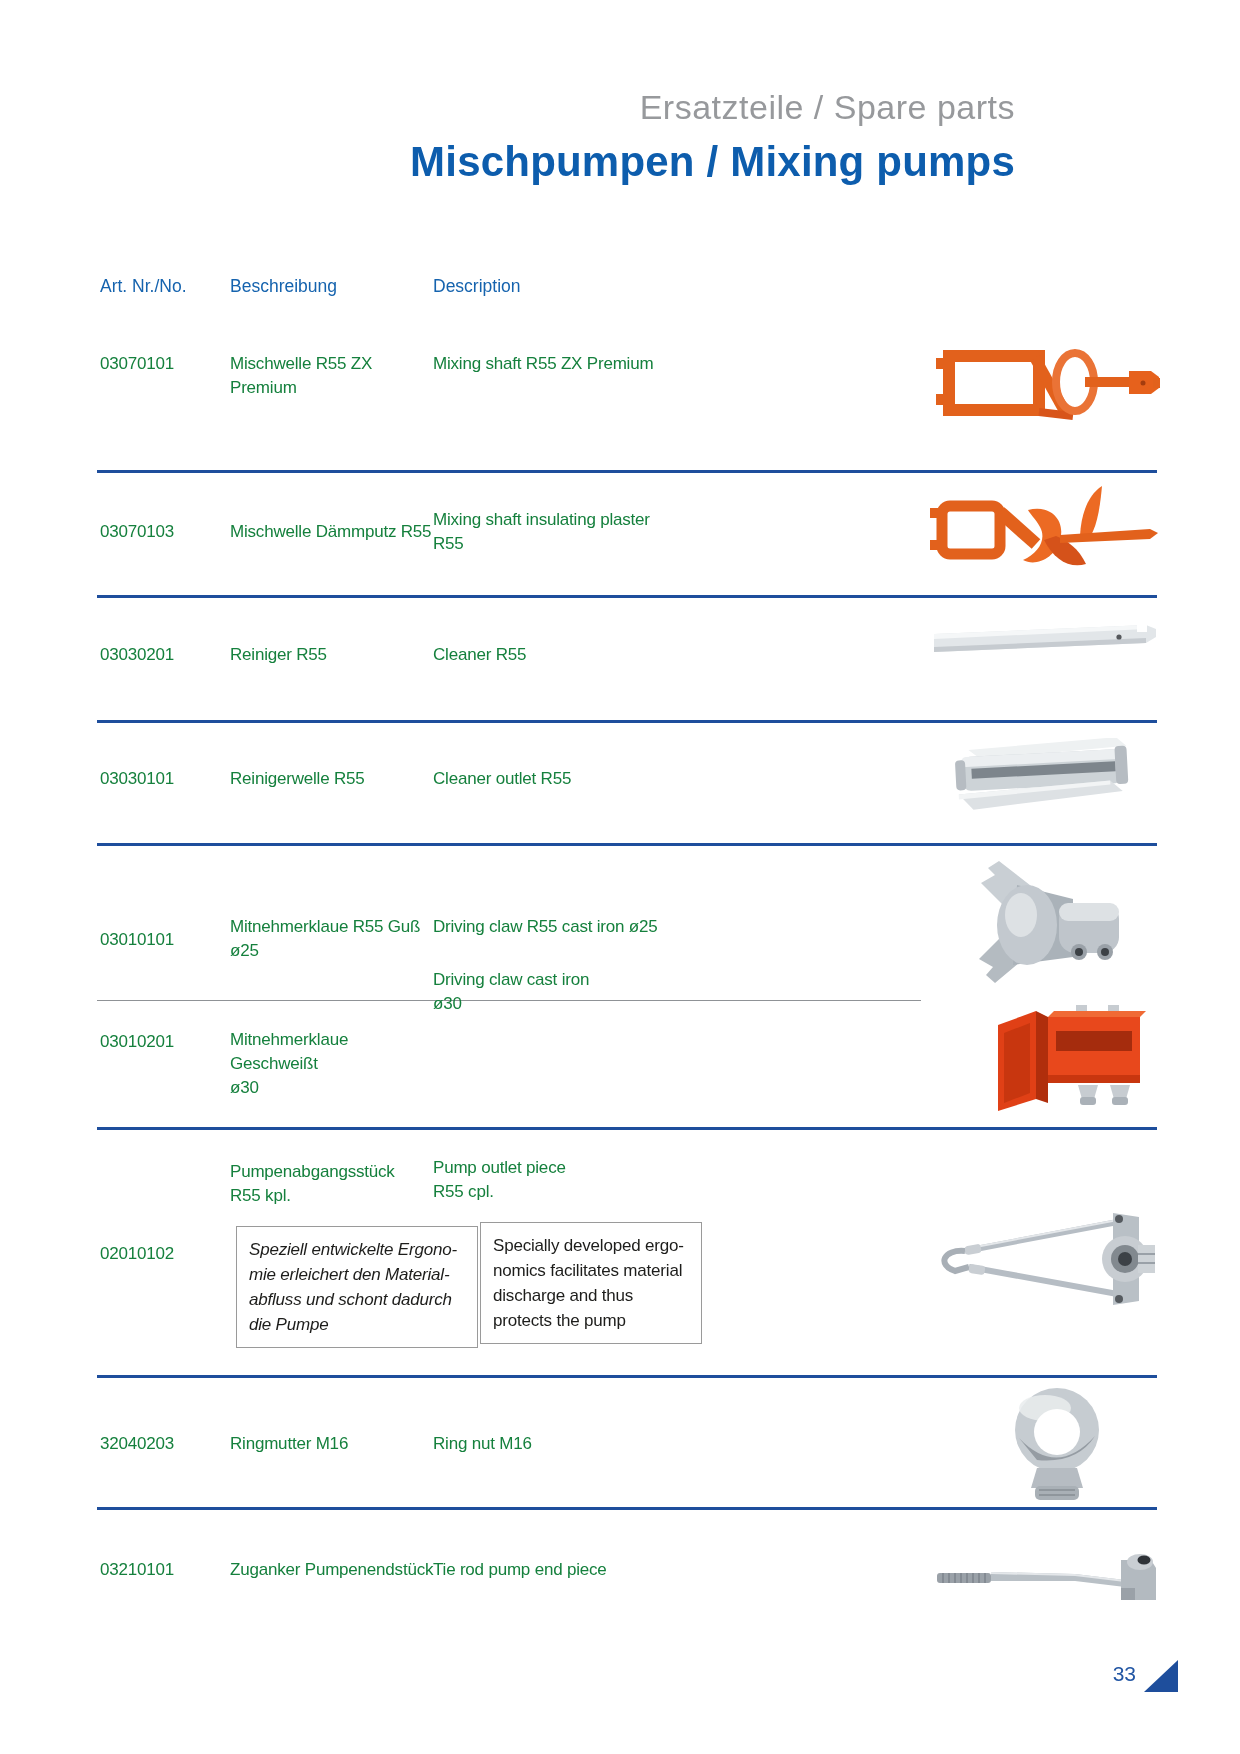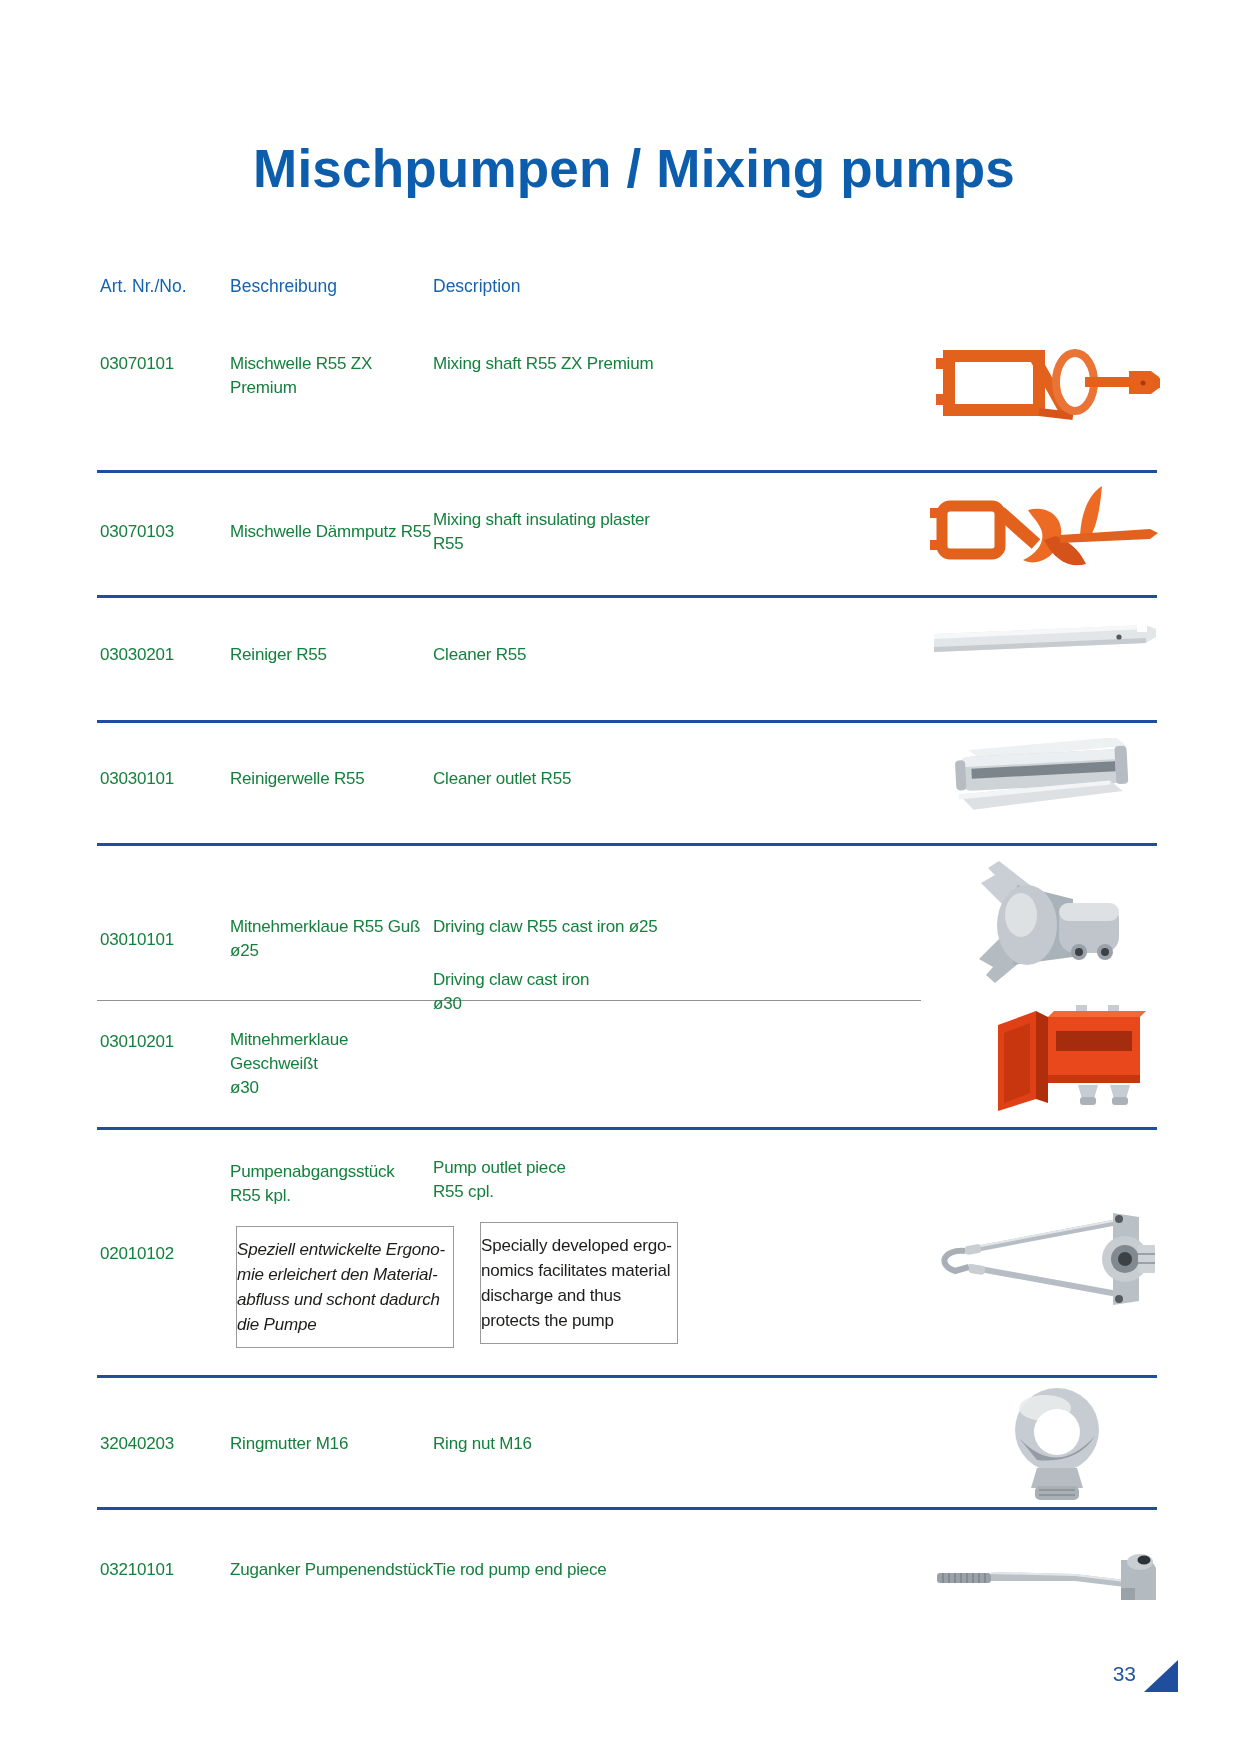--- a/index.html
+++ b/index.html
@@ -8,57 +8,58 @@
     background:#ffffff;overflow:hidden;
     font-family:"Liberation Sans","DejaVu Sans",sans-serif;
     color:#1d1d1b;
   }
   .abs{position:absolute;}
   .subtitle{
     font-size:34px;font-weight:400;color:#97999c;letter-spacing:.5px;
     text-align:right;right:225px;top:88px;white-space:nowrap;
   }
   .title{
-    font-size:53px;font-weight:bold;color:#0d5dad;letter-spacing:.2px;
+    font-size:42px;font-weight:bold;color:#0d5dad;letter-spacing:.2px;
     text-align:right;right:225px;top:138px;white-space:nowrap;
   }
   .colhead{
     font-size:17.5px;font-weight:normal;color:#1563ae;white-space:nowrap;top:276px;
   }
   .cell{
     font-size:17px;line-height:24px;letter-spacing:-0.2px;
     white-space:pre-line;color:#15803d;
   }
   .c-art{left:100px;width:130px;}
   .c-de{left:230px;width:205px;}
   .c-en{left:433px;width:250px;}
   .divider{
     position:absolute;left:97px;width:1060px;height:3px;background:#1e4e9c;
   }
   .divider-thin{
     position:absolute;left:97px;width:824px;height:1px;background:#8f9296;
   }
   .note-box{
     position:absolute;border:1px solid #9a9a9a;background:#fff;
-    padding:10px 0;font-size:17px;line-height:25px;letter-spacing:-0.2px;
+    padding:10px 12px;font-size:17px;line-height:25px;letter-spacing:-0.2px;
     white-space:pre-line;color:#1d1d1b;
   }
   .note-de{font-style:italic;}
   .pimg{position:absolute;}
   .pagenum{
     position:absolute;left:1090px;top:1662px;width:46px;text-align:right;
     font-size:21px;color:#2256a4;
   }
   .triangle{position:absolute;left:1144px;top:1660px;}
 </style>
 </head>
 <body>
 
 <div class="page">
 
+  <div class="abs subtitle">Ersatzteile / Spare parts</div>
   <div class="abs title">Mischpumpen / Mixing pumps</div>
 
   <div class="abs colhead c-art">Art. Nr./No.</div>
   <div class="abs colhead c-de">Beschreibung</div>
   <div class="abs colhead c-en">Description</div>
 
   <div class="abs cell c-art" style="top:352px">03070101</div>
   <div class="abs cell c-de" style="top:352px">Mischwelle R55 ZX Premium</div>
   <div class="abs cell c-en" style="top:352px">Mixing shaft R55 ZX Premium</div>
   <svg class="pimg" style="left:933px;top:330px" width="228" height="108" viewBox="0 0 228 108" aria-label="mixing-shaft-r55-zx-premium">

